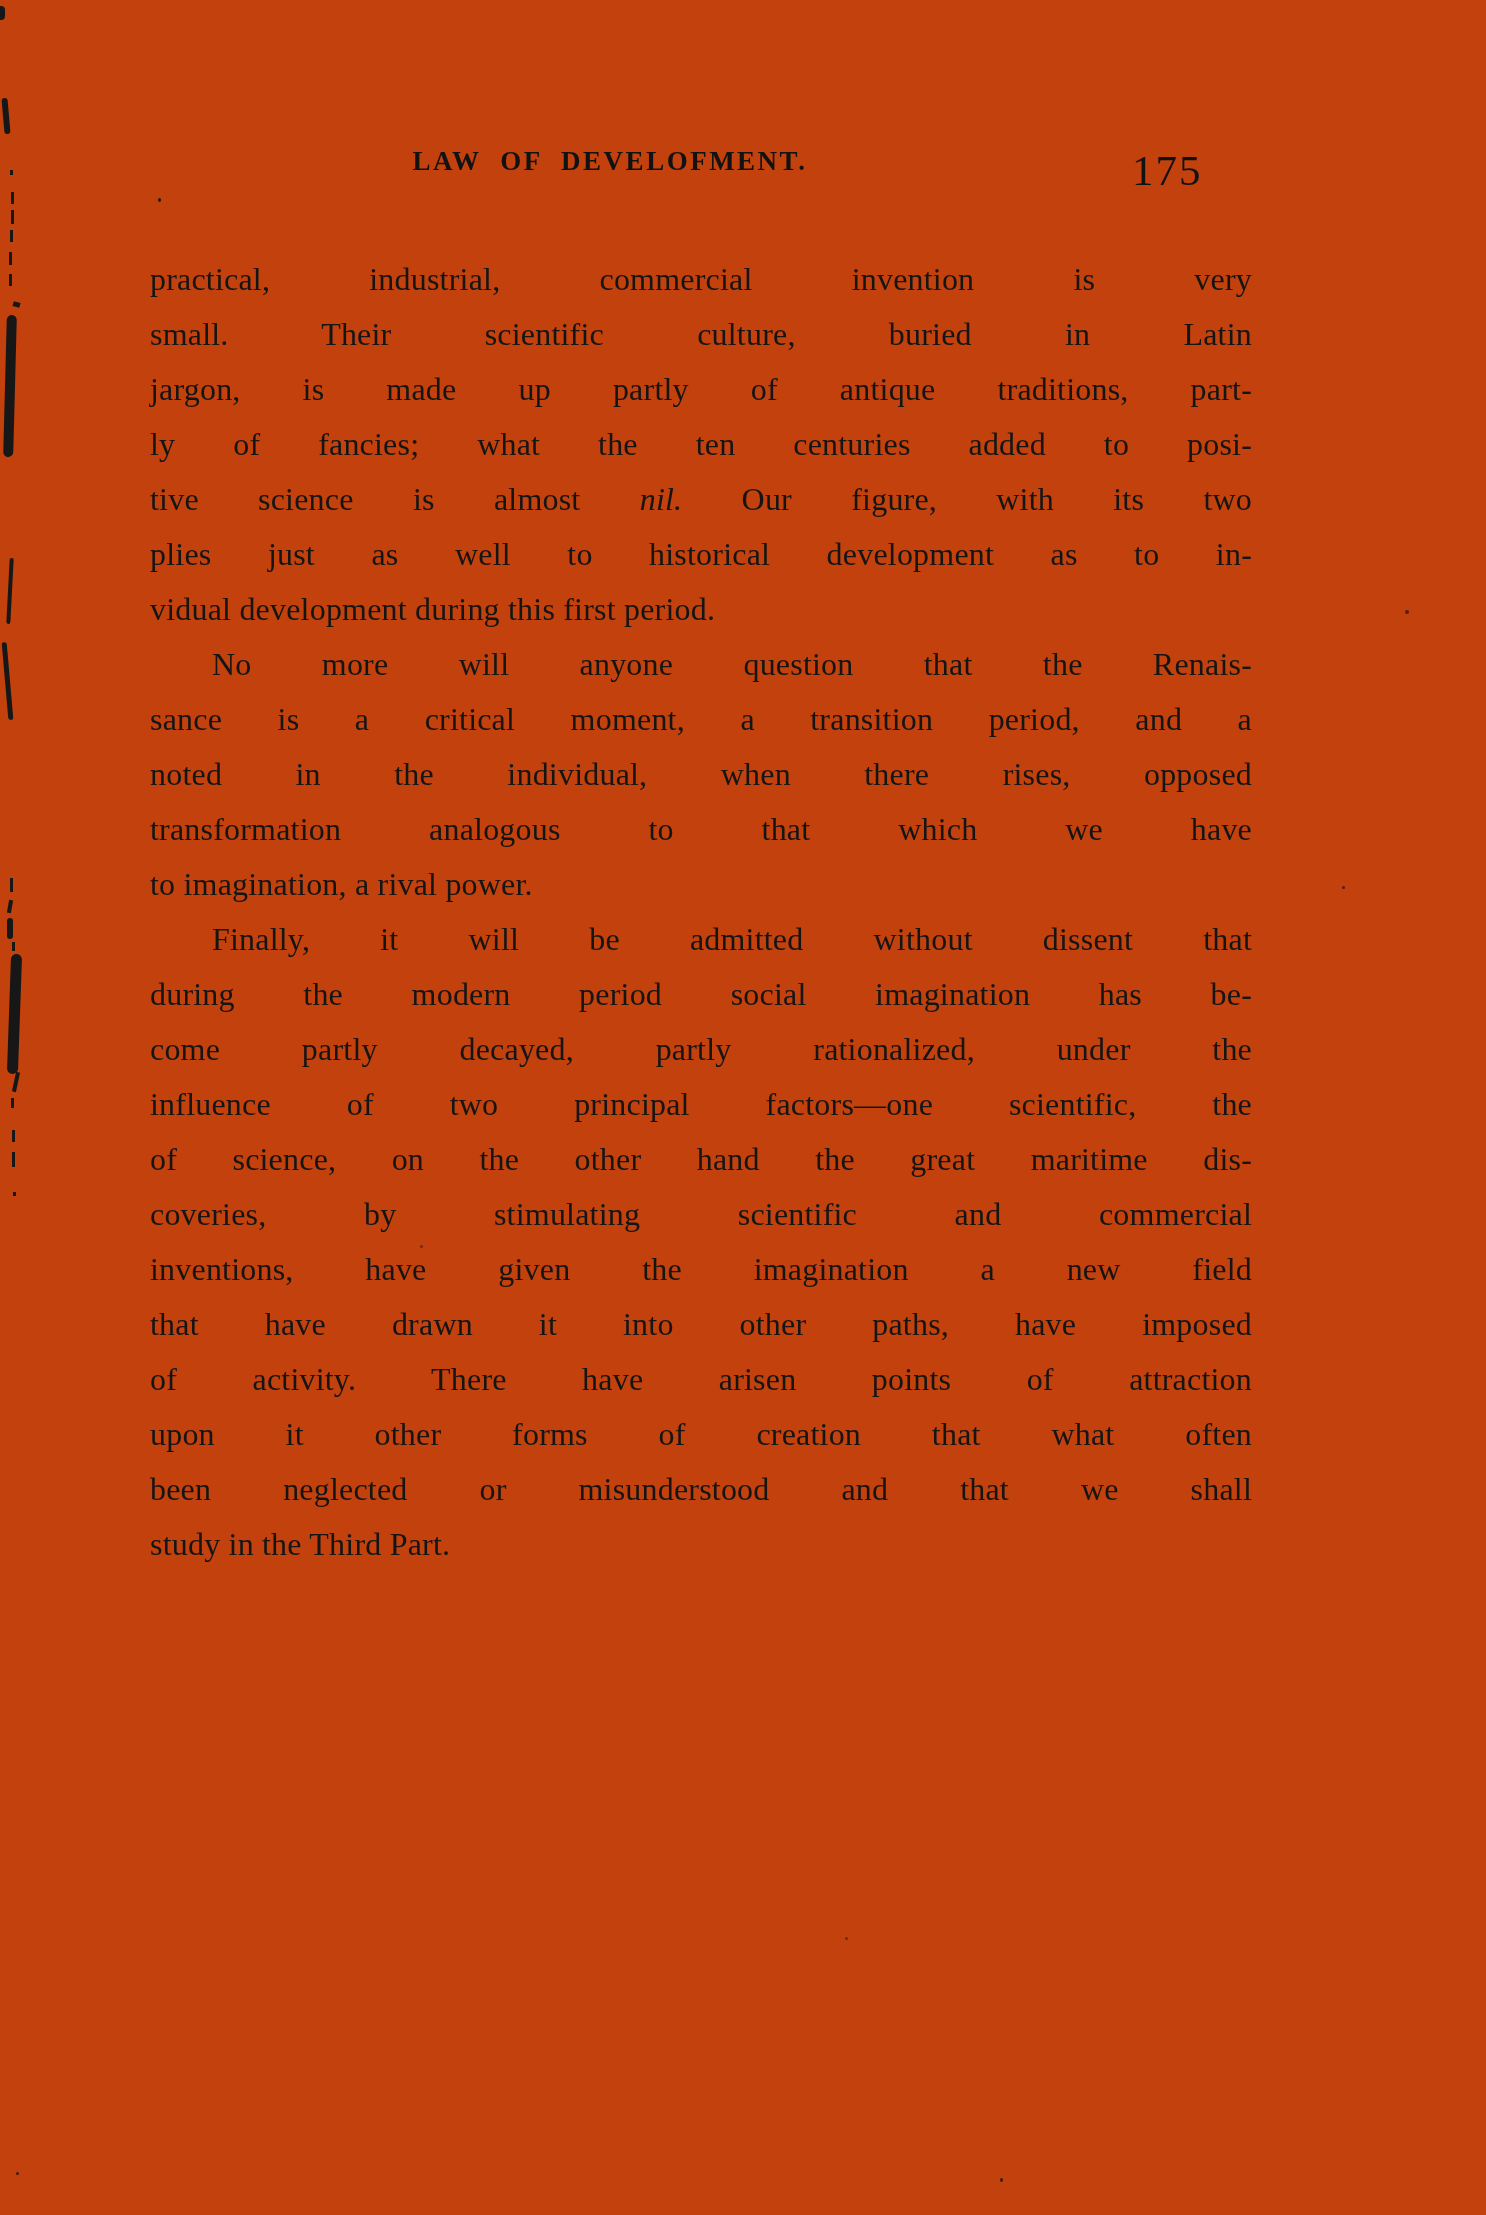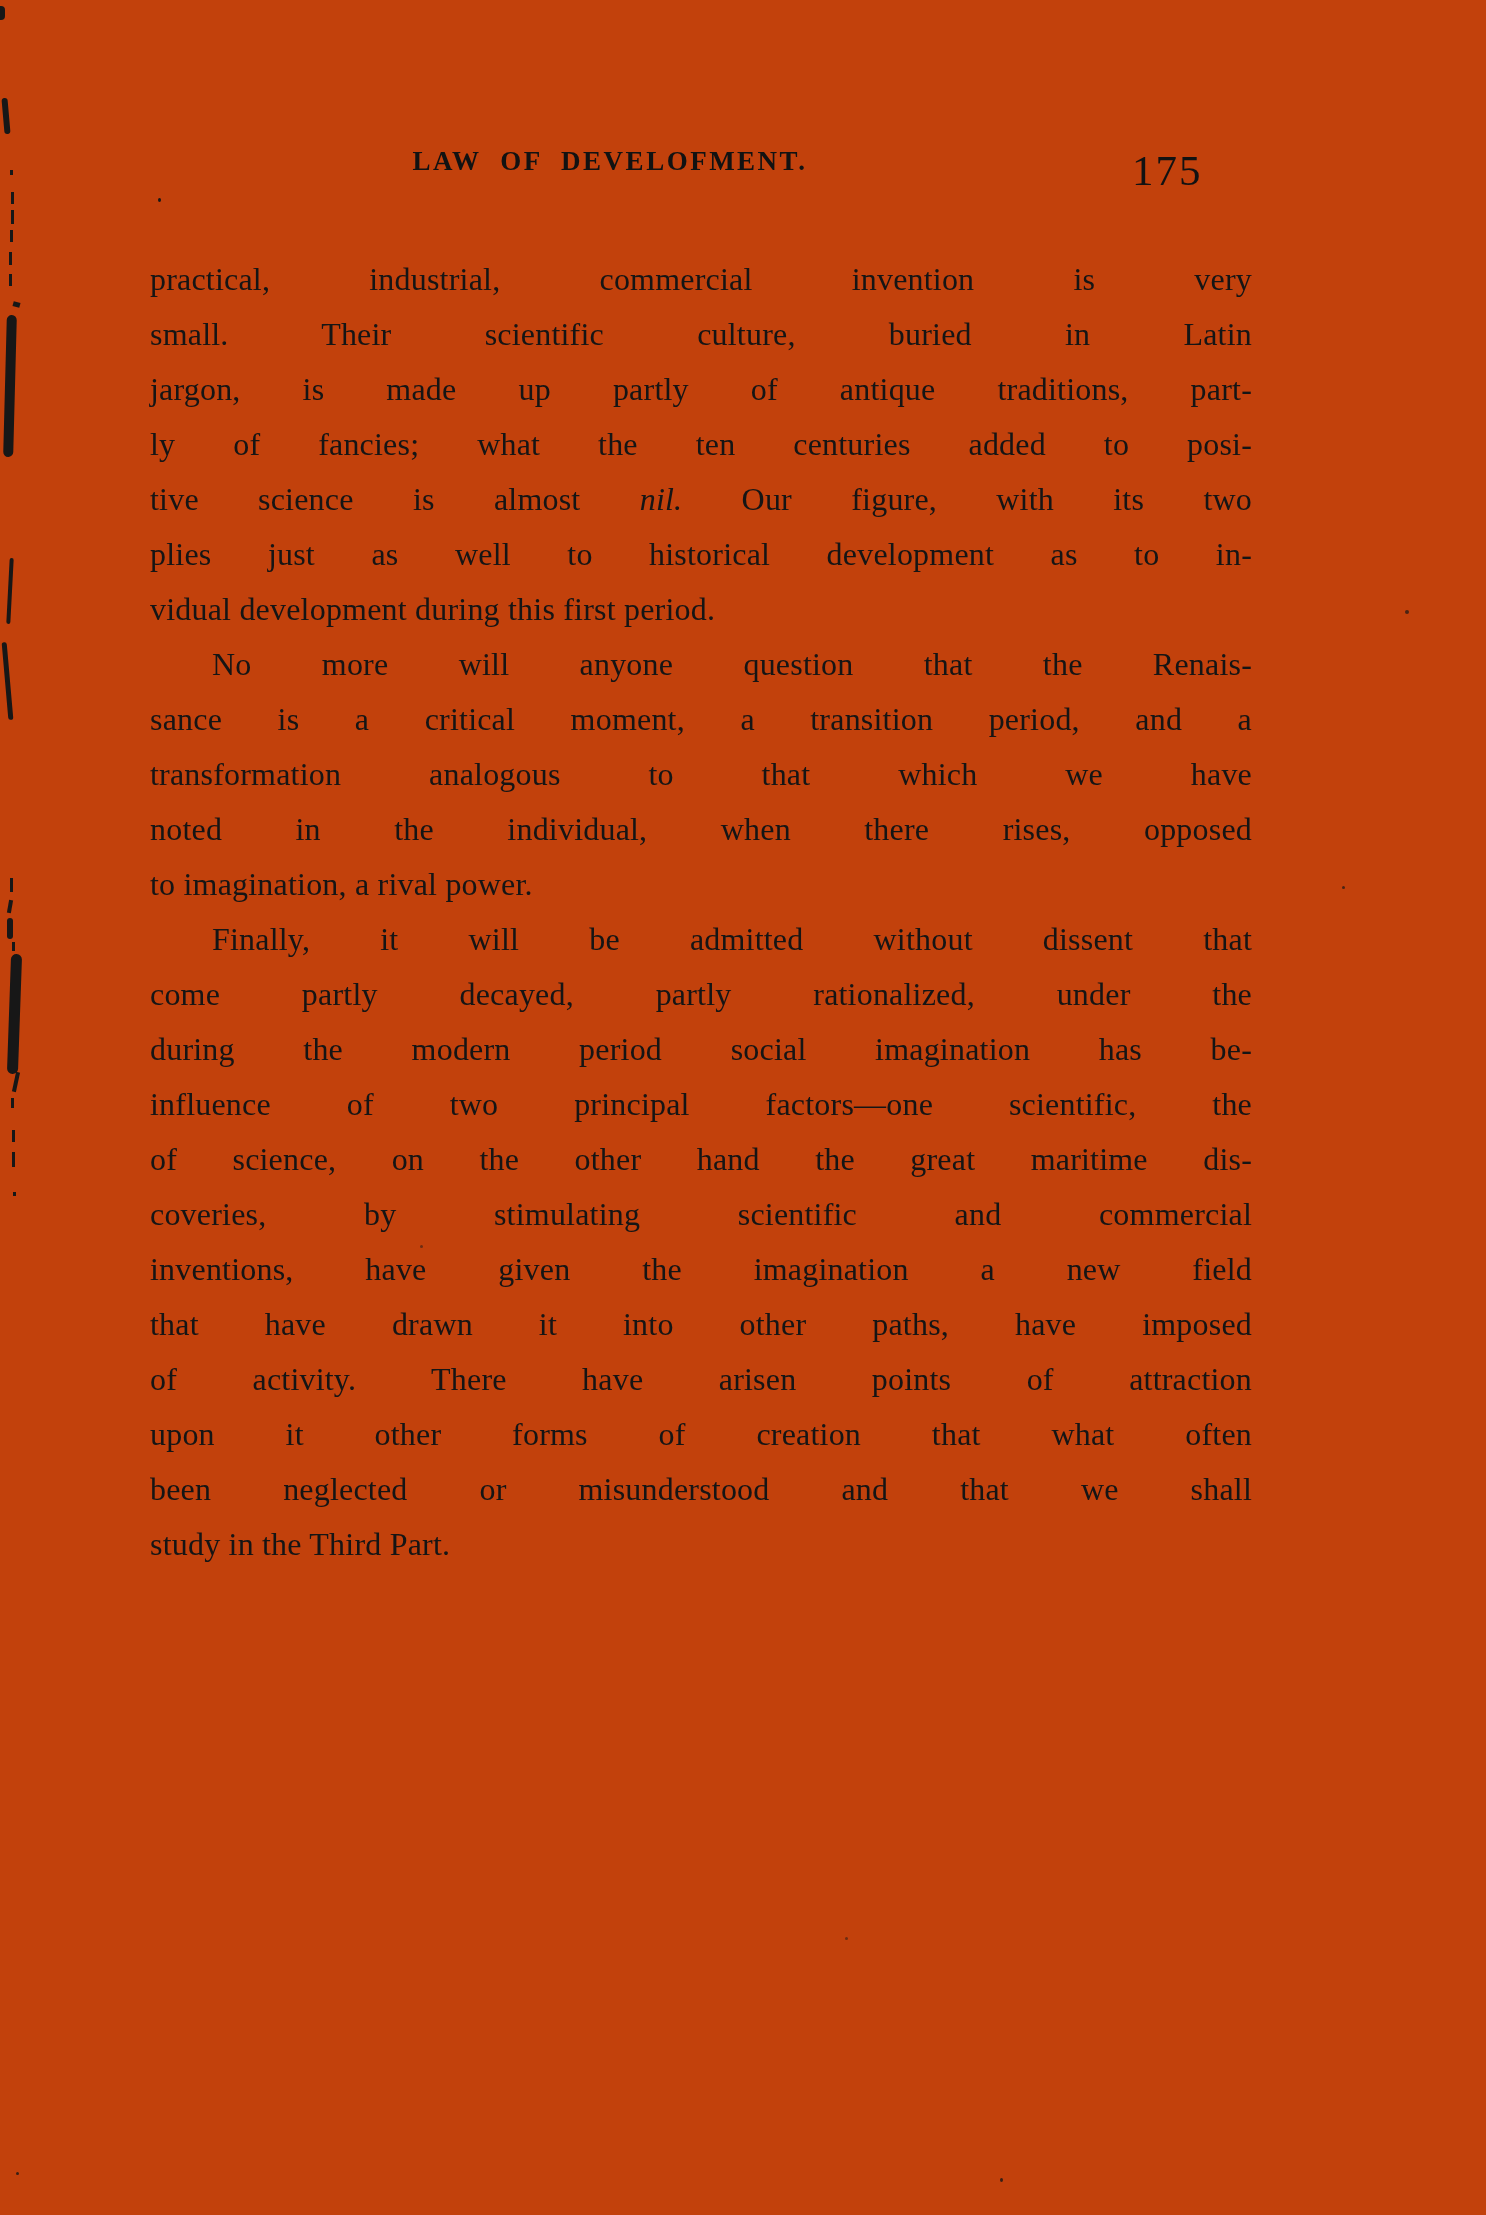--- a/index.html
+++ b/index.html
@@ -110,28 +110,28 @@
         <div class="line">small. Their scientific culture, buried in Latin</div>
         <div class="line">jargon, is made up partly of antique traditions, part-</div>
         <div class="line">ly of fancies; what the ten centuries added to posi-</div>
         <div class="line">tive science is almost <i>nil.</i> Our figure, with its two</div>
         <div class="line">plies just as well to historical development as to in-</div>
         <div class="line last">vidual development during this first period.</div>
       </div>
       <div>
         <div class="line indent">No more will anyone question that the Renais-</div>
         <div class="line">sance is a critical moment, a transition period, and a</div>
+        <div class="line">noted in the individual, when there rises, opposed</div>
         <div class="line">transformation analogous to that which we have</div>
-        <div class="line">noted in the individual, when there rises, opposed</div>
         <div class="line last">to imagination, a rival power.</div>
       </div>
       <div>
         <div class="line indent">Finally, it will be admitted without dissent that</div>
+        <div class="line">during the modern period social imagination has be-</div>
         <div class="line">come partly decayed, partly rationalized, under the</div>
-        <div class="line">during the modern period social imagination has be-</div>
         <div class="line">influence of two principal factors—one scientific, the</div>
         <div class="line">of science, on the other hand the great maritime dis-</div>
         <div class="line">coveries, by stimulating scientific and commercial</div>
         <div class="line">inventions, have given the imagination a new field</div>
         <div class="line">that have drawn it into other paths, have imposed</div>
         <div class="line">of activity. There have arisen points of attraction</div>
         <div class="line">upon it other forms of creation that what often</div>
         <div class="line">been neglected or misunderstood and that we shall</div>
         <div class="line last">study in the Third Part.</div>
       </div>

